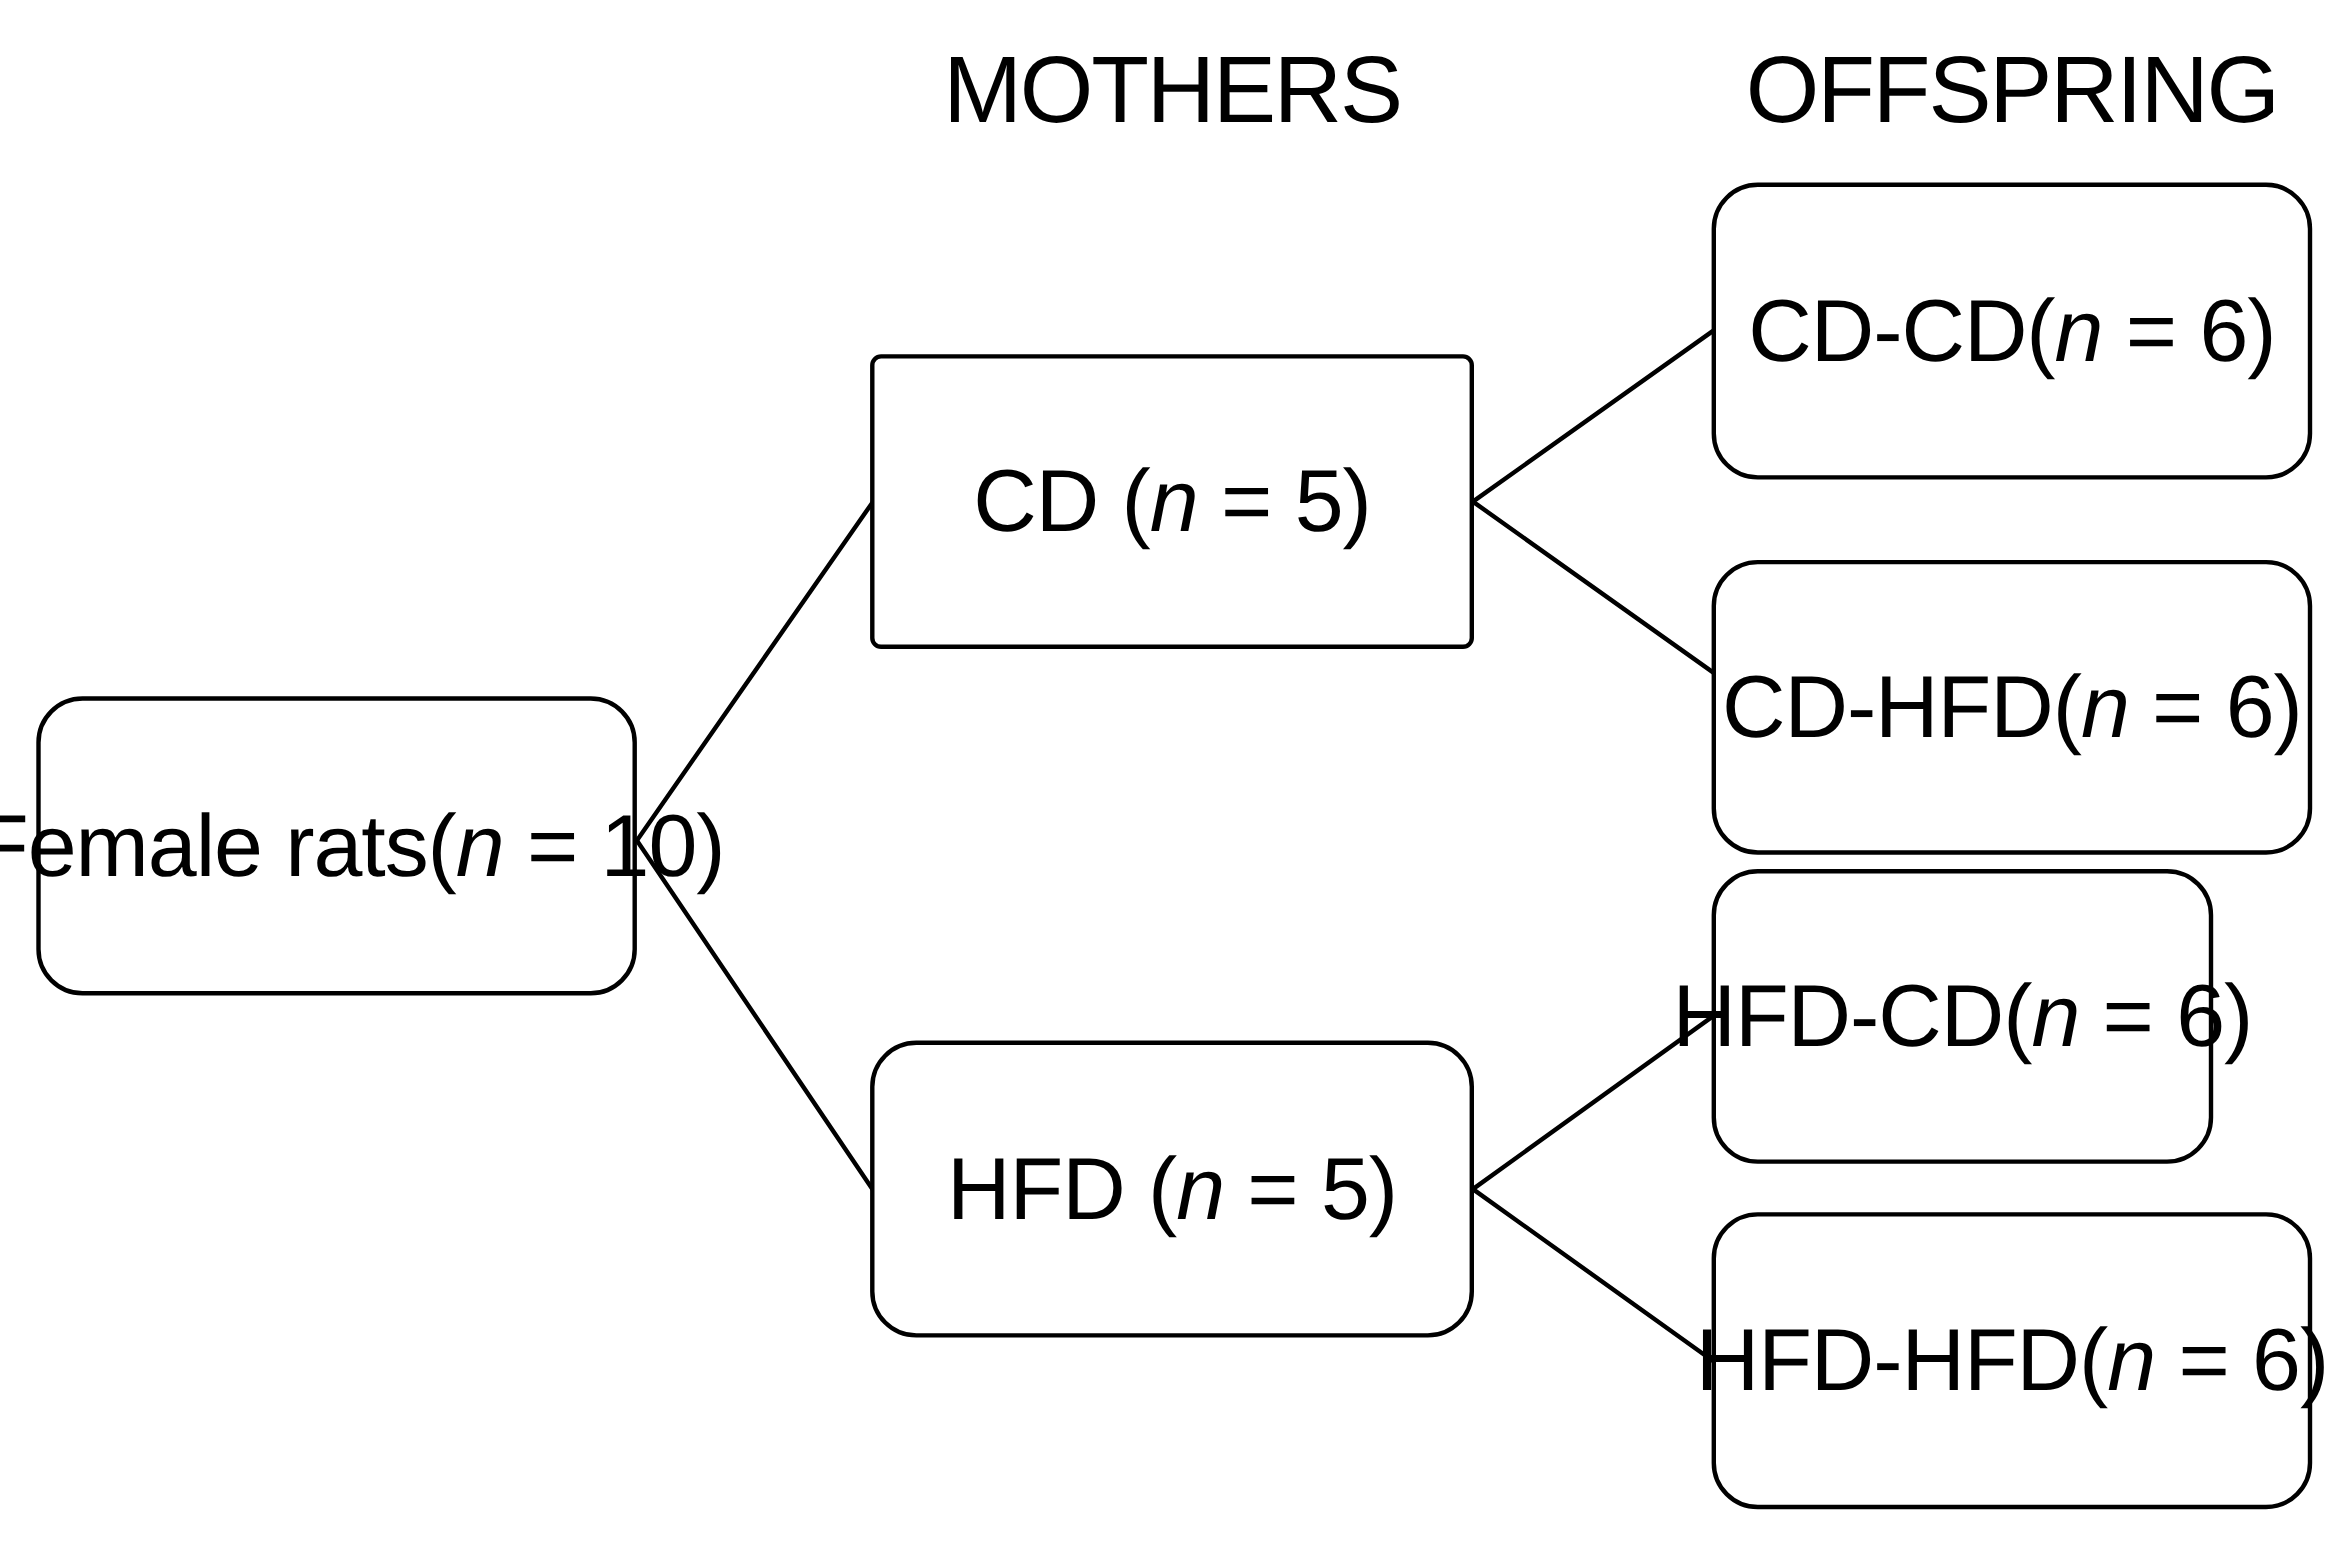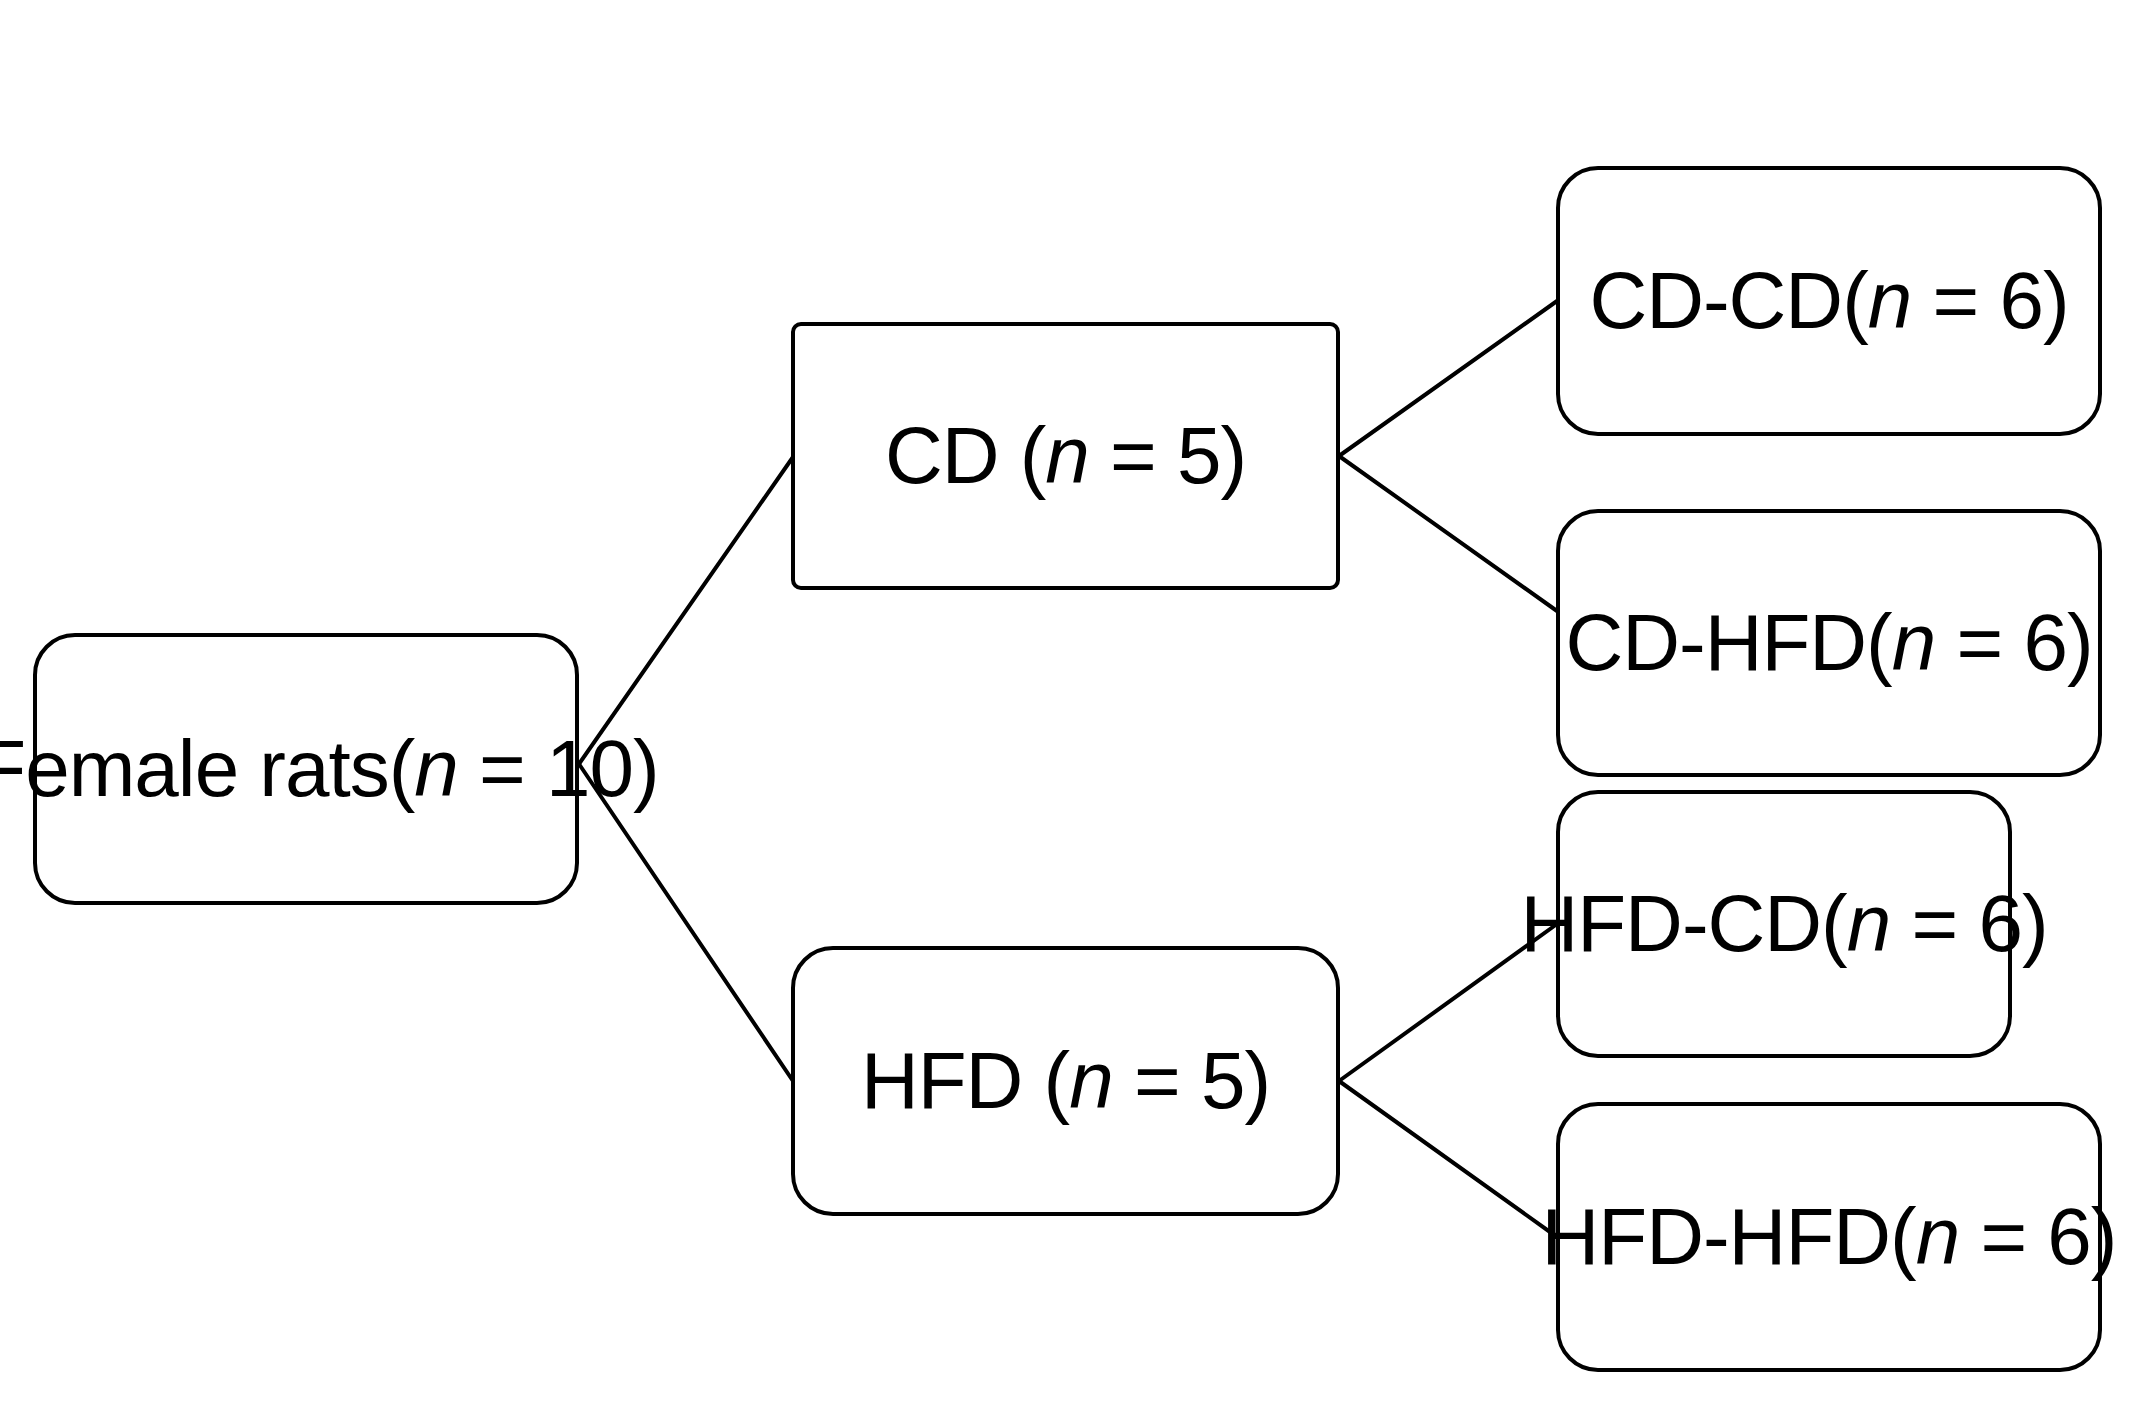--- a/index.html
+++ b/index.html
@@ -72,21 +72,23 @@
 
   <svg class="connectors" viewBox="0 0 2138 1410" xmlns="http://www.w3.org/2000/svg">
     <line x1="579" y1="764" x2="793" y2="457" stroke="#000000" stroke-width="4" stroke-linecap="round"></line>
     <line x1="579" y1="764" x2="793" y2="1081" stroke="#000000" stroke-width="4" stroke-linecap="round"></line>
     <line x1="1339" y1="456" x2="1557" y2="301" stroke="#000000" stroke-width="4" stroke-linecap="round"></line>
     <line x1="1339" y1="456" x2="1557" y2="611" stroke="#000000" stroke-width="4" stroke-linecap="round"></line>
     <line x1="1339" y1="1081" x2="1557" y2="924" stroke="#000000" stroke-width="4" stroke-linecap="round"></line>
     <line x1="1339" y1="1081" x2="1557" y2="1237" stroke="#000000" stroke-width="4" stroke-linecap="round"></line>
   </svg>
 
+  <div class="col-header" id="header-mothers">MOTHERS</div>
 
+  <div class="col-header" id="header-offspring">OFFSPRING</div>
 
   <div class="node" id="node-root">
     <div class="node-line">Female rats</div>
     <div class="node-line"><span>(</span><span class="it">n</span><span> = 10)</span></div>
   </div>
 
   <div class="node" id="node-cd">
     <div class="node-line"><span>CD (</span><span class="it">n</span><span> = 5)</span></div>
   </div>
 

